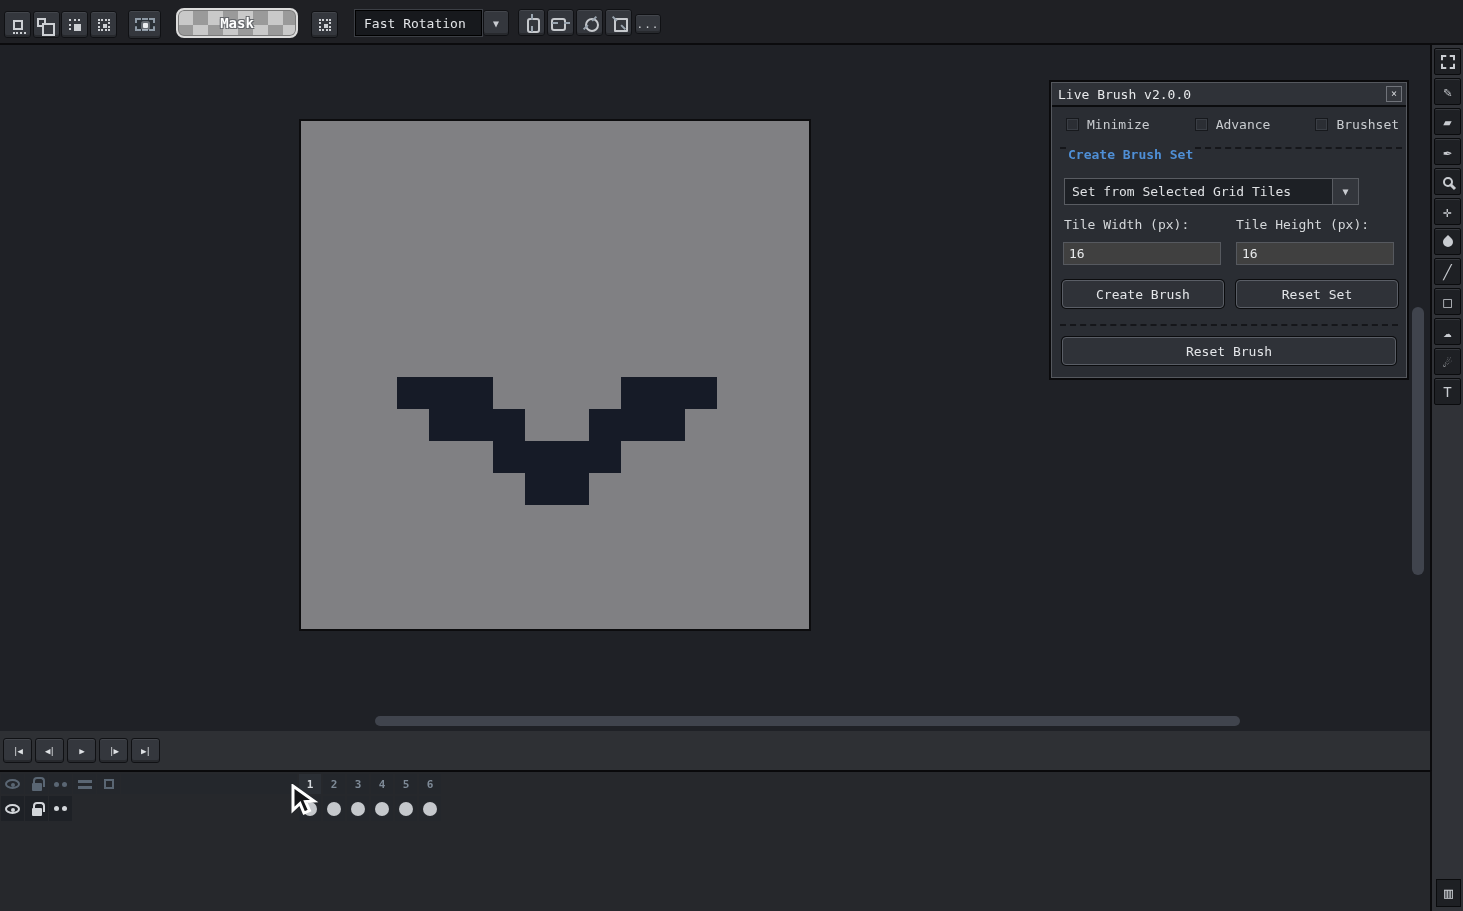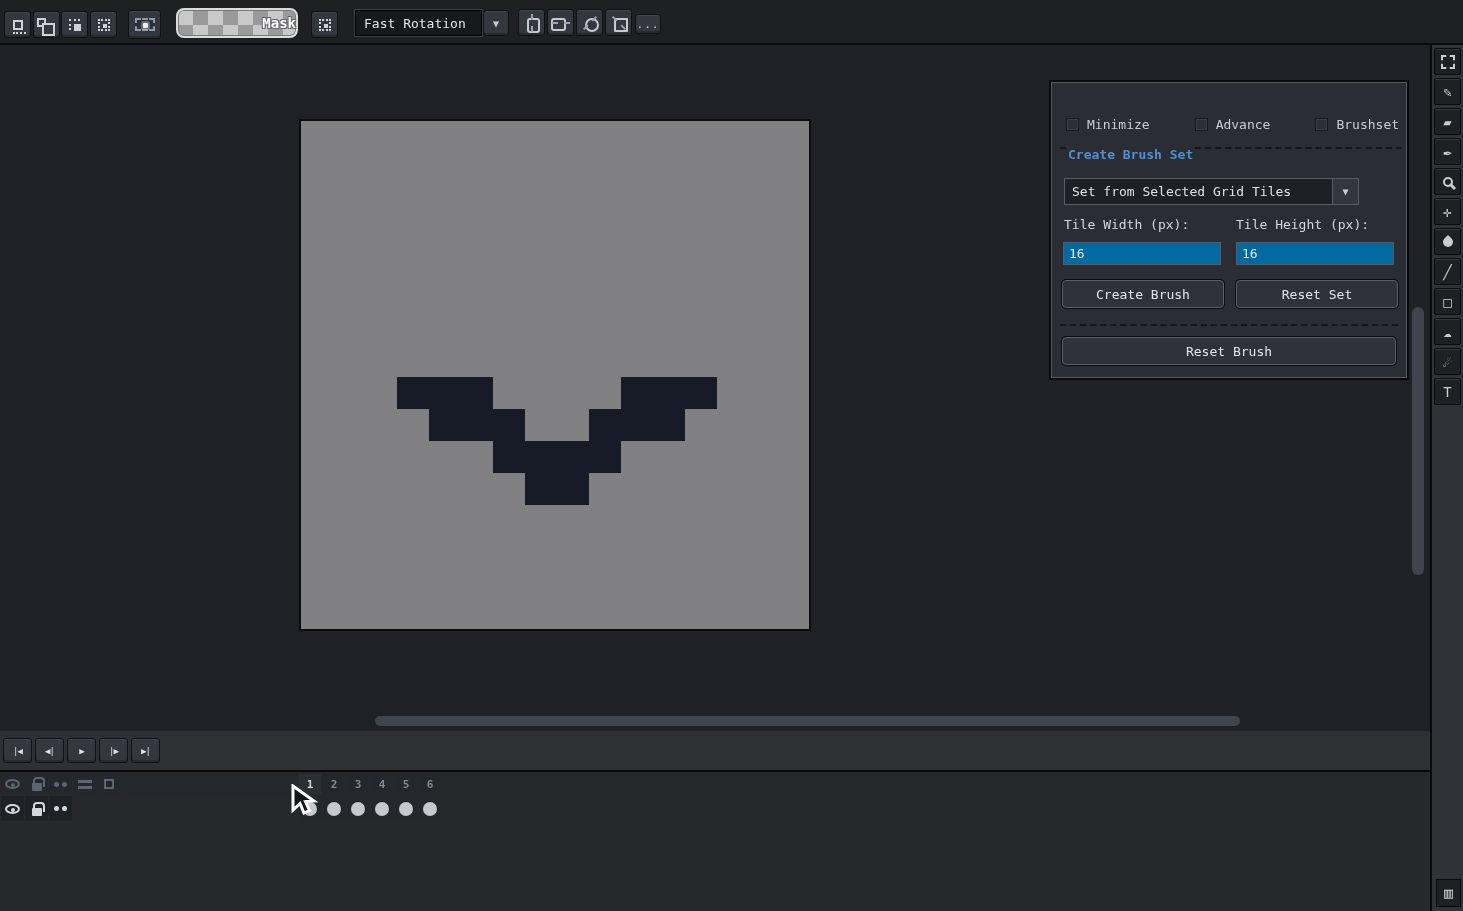--- a/index.html
+++ b/index.html
@@ -27,21 +27,21 @@
   .ic-sel4{width:12px;height:12px;border:2px dotted #cdd0d4;}
   .ic-sel4::after{content:"";position:absolute;left:3px;top:3px;width:4px;height:4px;background:#cdd0d4;}
   .ic-transform{width:20px;height:13px;border:2px dashed #8e9aa6;background:#2a3036;}
   .ic-transform::after{content:"";position:absolute;left:6px;top:3px;width:5px;height:5px;background:#eceef0;
     box-shadow:0 0 0 2px rgba(220,224,228,.35);border-radius:1px;}
   .ic-grid{width:12px;height:12px;border:2px dotted #cdd0d4;}
   .ic-grid::after{content:"";position:absolute;left:3px;top:3px;width:4px;height:4px;background:#cdd0d4;}
   .maskbtn { position:absolute; left:176px; top:8px; width:122px; height:30px;
     border:2px solid #dcdcdc; border-radius:8px;
     background:repeating-conic-gradient(#9a9a9a 0% 25%, #c9c9c9 0% 50%) 0 0/30px 30px;
-    box-shadow:inset 0 0 0 1px #7a7a7a; display:flex; align-items:center; justify-content:flex-end;
+    box-shadow:inset 0 0 0 1px #7a7a7a; display:flex; align-items:center; justify-content:center;
     font-size:14px; font-weight:bold; color:#fff; cursor:pointer;
     text-shadow:1px 1px 0 #66686c,-1px -1px 0 #66686c,1px -1px 0 #66686c,-1px 1px 0 #66686c; }
   .rot-select { position:absolute; left:355px; top:10px; width:127px; height:26px;
     background:#17191d; border:1px solid #000; box-shadow:0 0 0 1px #3c3f45;
     display:flex; align-items:center; padding-left:8px; font-size:13px; color:#e3e5e8; cursor:pointer; }
   .droparrow { font-size:10px; color:#c9ccd1; }
   .ic-flip{width:16px;height:16px;}
   .ic-flip::before{content:"";position:absolute;left:3px;top:3px;width:9px;height:11px;border:2px solid #c6c9cd;border-radius:3px;}
   .ic-flip::after{content:"";position:absolute;left:7px;top:-1px;height:18px;border-left:2px dashed #9aa5b0;}
   .ic-fliph{transform:rotate(90deg);}
@@ -79,21 +79,21 @@
   .seclabel { font-size:13px; font-weight:bold; color:#4f8fd6; padding:0 2px; }
   .secrow::after { content:""; flex:1; border-top:2px dashed #15161a; }
   .dfieldrow { position:absolute; left:12px; top:95px; display:flex; }
   .dfield { width:269px; height:27px; background:#1d2025; border:1px solid #595c62;
     display:flex; align-items:center; padding-left:7px; font-size:13px; color:#dfe1e4; cursor:pointer; }
   .darrow { width:27px; height:27px; margin-left:-1px; background:#33363c; border:1px solid #595c62;
     display:flex; align-items:center; justify-content:center; cursor:pointer; }
   .lblrow { position:absolute; left:12px; top:134px; right:12px; display:flex; font-size:13px; color:#d4d7da; }
   .lblrow span:first-child { width:172px; }
   .inrow { position:absolute; left:11px; top:159px; display:flex; gap:15px; }
-  .inrow input { width:158px; height:23px; background:#0369a1; border:1px solid #56595f;
+  .inrow input { width:158px; height:23px; background:#404040; border:1px solid #56595f;
     color:#e6e8ea; font-family:inherit; font-size:13px; padding-left:5px; outline:none; }
   .btnrow { position:absolute; left:10px; top:197px; display:flex; gap:12px; }
   .pbtn { background:#2f3238; border:1px solid #5a5e66; box-shadow:0 0 0 1px #0b0c0e;
     border-radius:4px; color:#e3e5e8; font-family:inherit; font-size:13px; cursor:pointer; }
   .btnrow .pbtn { width:162px; height:28px; }
   .dsep { position:absolute; left:8px; top:241px; right:8px; border-top:2px dashed #15161a; }
   .resetbtn { position:absolute; left:10px; top:254px; width:334px; height:28px; }
   
   .rightbar { position:absolute; left:1432px; top:45px; width:31px; height:866px; background:#303237; }
   .toolbtn { position:relative; width:27px; height:27px; margin:0 0 3px 2px;
@@ -222,20 +222,24 @@
       <div class="pix" style="left: 256px; top: 320px; width: 32px; height: 32px; background: rgb(22, 27, 39);"></div>
       <div class="pix" style="left: 288px; top: 320px; width: 32px; height: 32px; background: rgb(22, 27, 39);"></div>
       <div class="pix" style="left: 224px; top: 352px; width: 32px; height: 32px; background: rgb(22, 27, 39);"></div>
       <div class="pix" style="left: 256px; top: 352px; width: 32px; height: 32px; background: rgb(22, 27, 39);"></div>
     </div>
   <div class="hscroll"></div>
   <div class="vscroll"></div>
 </div>
 
 <section class="dialog">
+  <div class="dtitle">
+    <span>Live Brush v2.0.0</span>
+    <span class="dclose"><span>×</span></span>
+  </div>
   <div class="cbrow">
     <span class="cb">
         <span class="cbbox"></span>
         <span>Minimize</span>
       </span>
     <span class="cb">
         <span class="cbbox"></span>
         <span>Advance</span>
       </span>
     <span class="cb">

